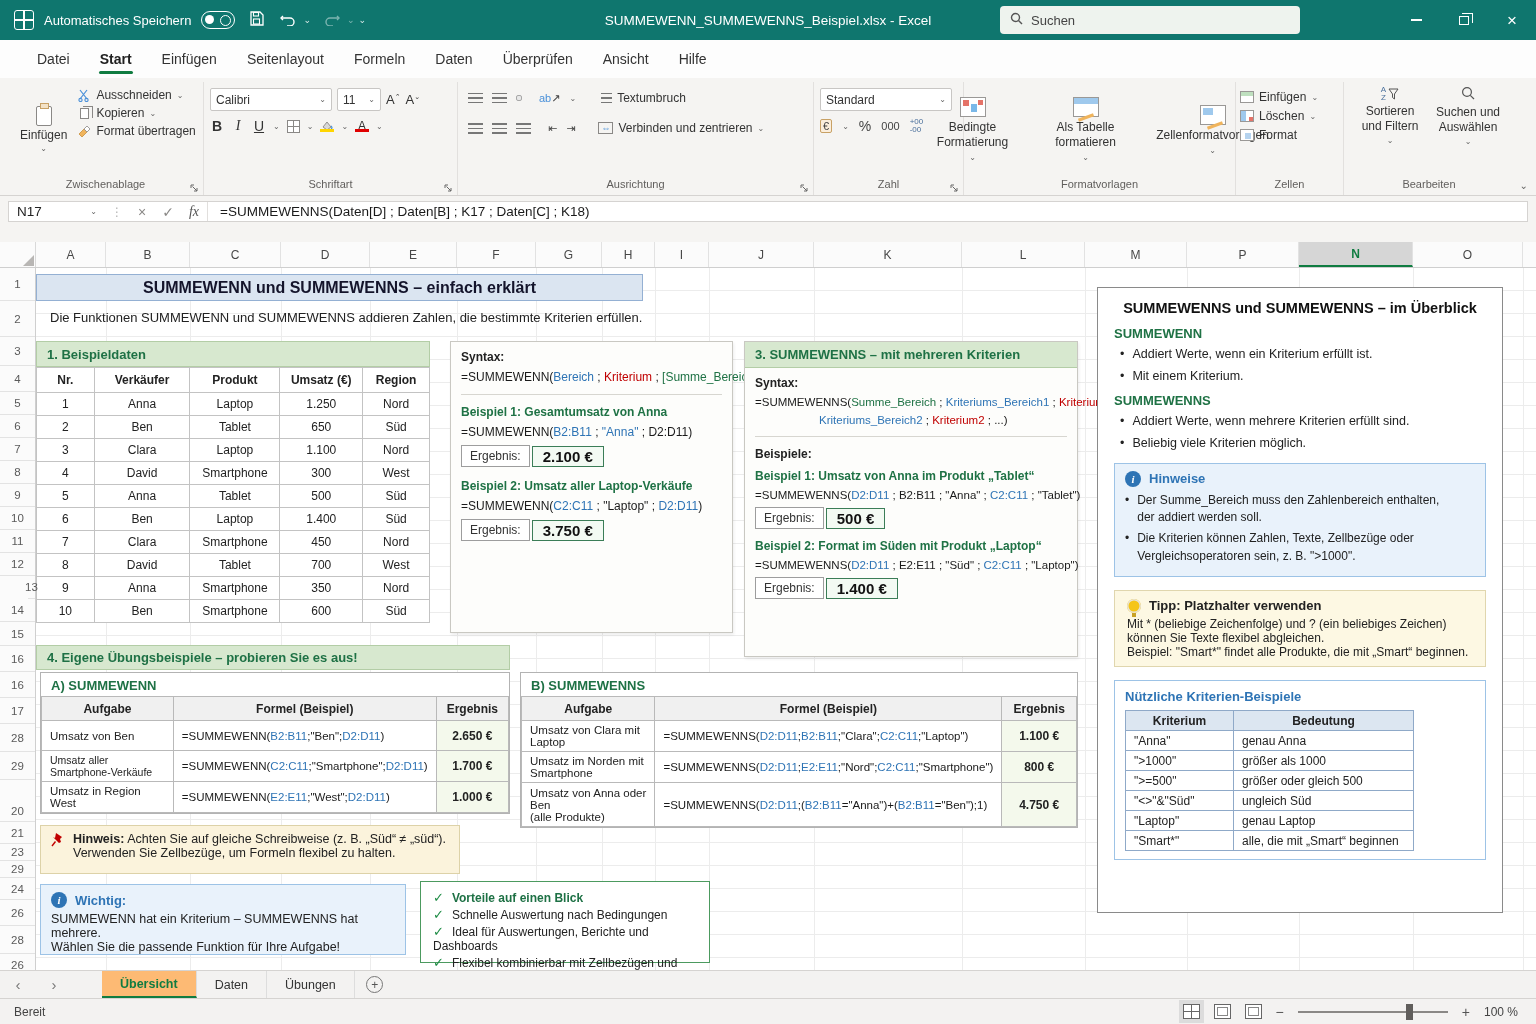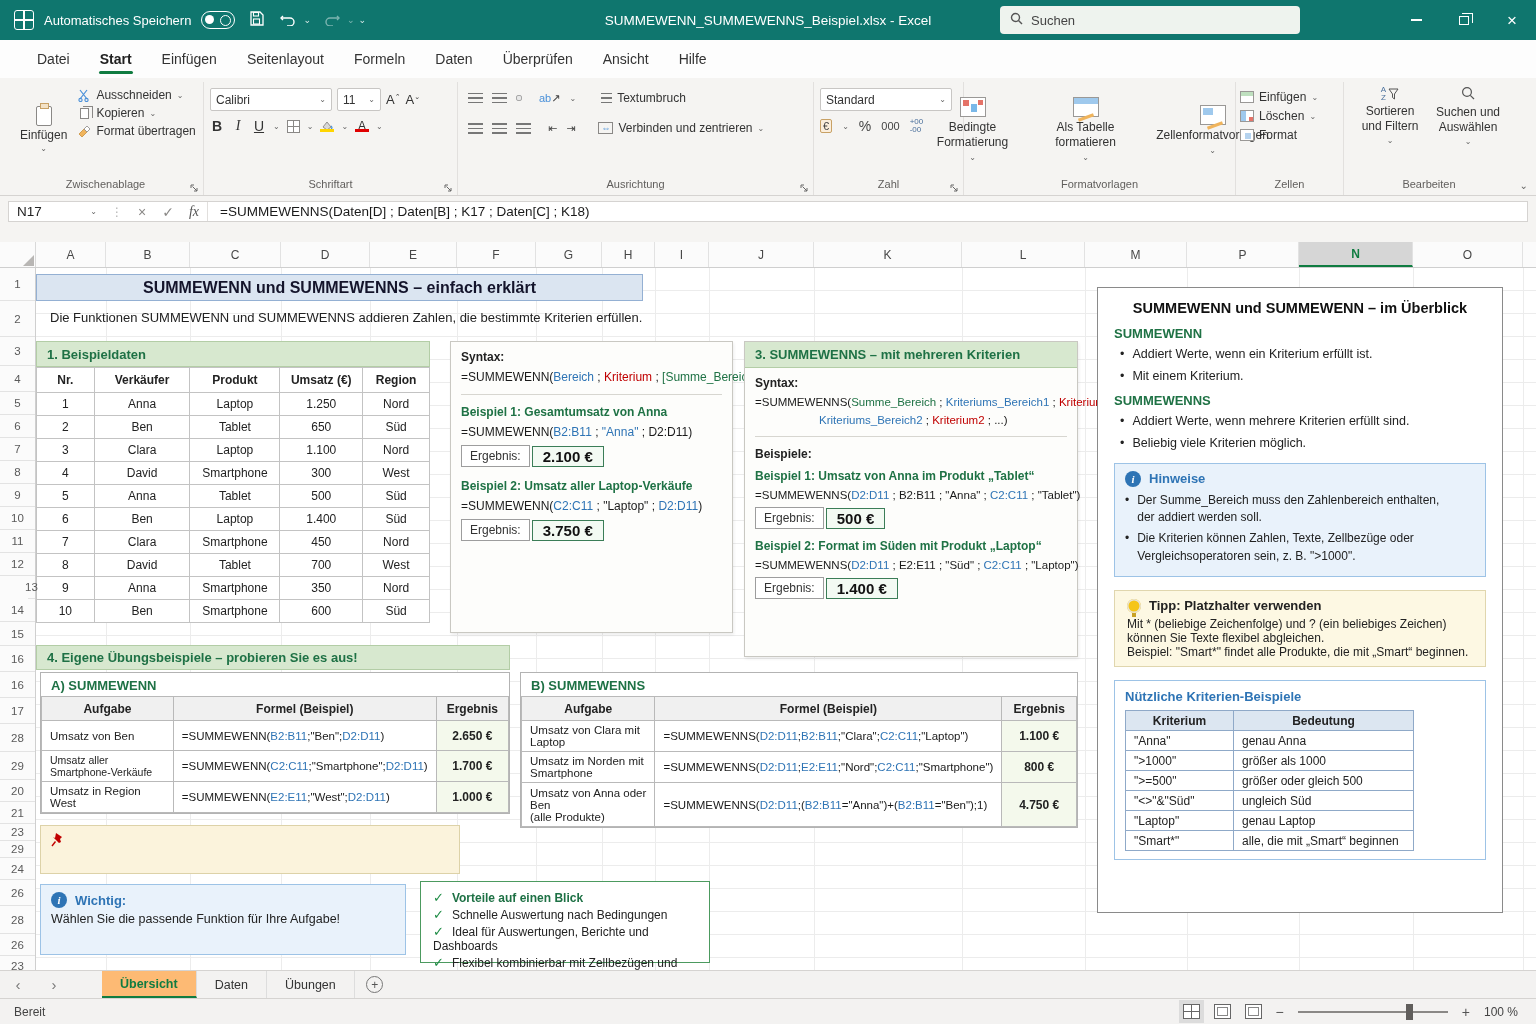--- a/index.html
+++ b/index.html
@@ -502,21 +502,21 @@
         <div class="rowhdr" style="height: 23px;">11</div>
         <div class="rowhdr" style="height: 23px;">12</div>
         <div class="rowhdr" style="height: 23px; margin-left: 28px;">13</div>
         <div class="rowhdr" style="height: 23px;">14</div>
         <div class="rowhdr" style="height: 24px;">15</div>
         <div class="rowhdr" style="height: 26px;">16</div>
         <div class="rowhdr" style="height: 26px;">16</div>
         <div class="rowhdr" style="height: 26px;">17</div>
         <div class="rowhdr" style="height: 28px;">28</div>
         <div class="rowhdr" style="height: 28px;">29</div>
-        <div class="rowhdr" style="height: 22px;">20</div>
+        <div class="rowhdr" style="height: 22px; margin-top: 20px;">20</div>
         <div class="rowhdr" style="height: 22px;">21</div>
         <div class="rowhdr" style="height: 17px;">23</div>
         <div class="rowhdr" style="height: 17px;">29</div>
         <div class="rowhdr" style="height: 22px;">24</div>
         <div class="rowhdr" style="height: 26px;">26</div>
         <div class="rowhdr" style="height: 28px;">28</div>
         <div class="rowhdr" style="height: 22px;">26</div>
         <div class="rowhdr" style="height: 20px;">23</div>
       </div>
 
@@ -710,40 +710,46 @@
         </tr>
       </tbody>
         </table>
     </div>
 
     <div class="abs notebox" style="left:40px;top:557px;width:420px;height:49px">
       <span class="pin"><svg width="14" height="16" viewBox="0 0 14 16">
             <path d="M5 1 L11 5 L9 7 L10 10 L8 11 L2 5 L4 6 Z" fill="#c00000"></path>
             <path d="M4.5 9.5 L1 14" stroke="#c00000" stroke-width="1.4"></path>
           </svg></span>
+      <div>
+        <span style="font-weight:bold">Hinweis:</span>
+        <span>Achten Sie auf gleiche Schreibweise (z. B. „Süd“ ≠ „süd“).</span>
+        <div>Verwenden Sie Zellbezüge, um Formeln flexibel zu halten.</div>
+      </div>
     </div>
 
     <div class="abs bluebox" style="left:40px;top:616px;width:366px;height:71px">
       <div style="display:flex;align-items:center;gap:8px;margin-bottom:4px">
         <span class="infoic">i</span>
         <span class="bluetitle">Wichtig:</span>
       </div>
+      <div>SUMMEWENN hat ein Kriterium – SUMMEWENNS hat mehrere.</div>
       <div>Wählen Sie die passende Funktion für Ihre Aufgabe!</div>
     </div>
 
     <div class="abs greenbox" style="left:420px;top:613px;width:290px;height:82px">
       <div style="margin:2px 0"><span class="chk">✓</span><span style="font-weight:bold;color:#1e7145">Vorteile auf einen Blick</span></div>
       <div style="margin:2px 0"><span class="chk">✓</span><span>Schnelle Auswertung nach Bedingungen</span></div>
       <div style="margin:2px 0"><span class="chk">✓</span><span>Ideal für Auswertungen, Berichte und Dashboards</span></div>
       <div style="margin:2px 0"><span class="chk">✓</span><span>Flexibel kombinierbar mit Zellbezügen und Operatoren</span></div>
     </div>
 
 
     <div class="abs panel" style="left:1097px;top:19px;width:406px;height:626px">
-      <div class="ptitlemain">SUMMEWENN und SUMMEWENN – im Überblick</div>
+      <div class="ptitlemain">SUMMEWENNS und SUMMEWENNS – im Überblick</div>
       <div class="phead">SUMMEWENN</div>
       <div class="bullet">
           <span>•</span>
           <span>Addiert Werte, wenn ein Kriterium erfüllt ist.</span>
         </div>
       <div class="bullet">
           <span>•</span>
           <span>Mit einem Kriterium.</span>
         </div>
       <div class="phead">SUMMEWENNS</div>

